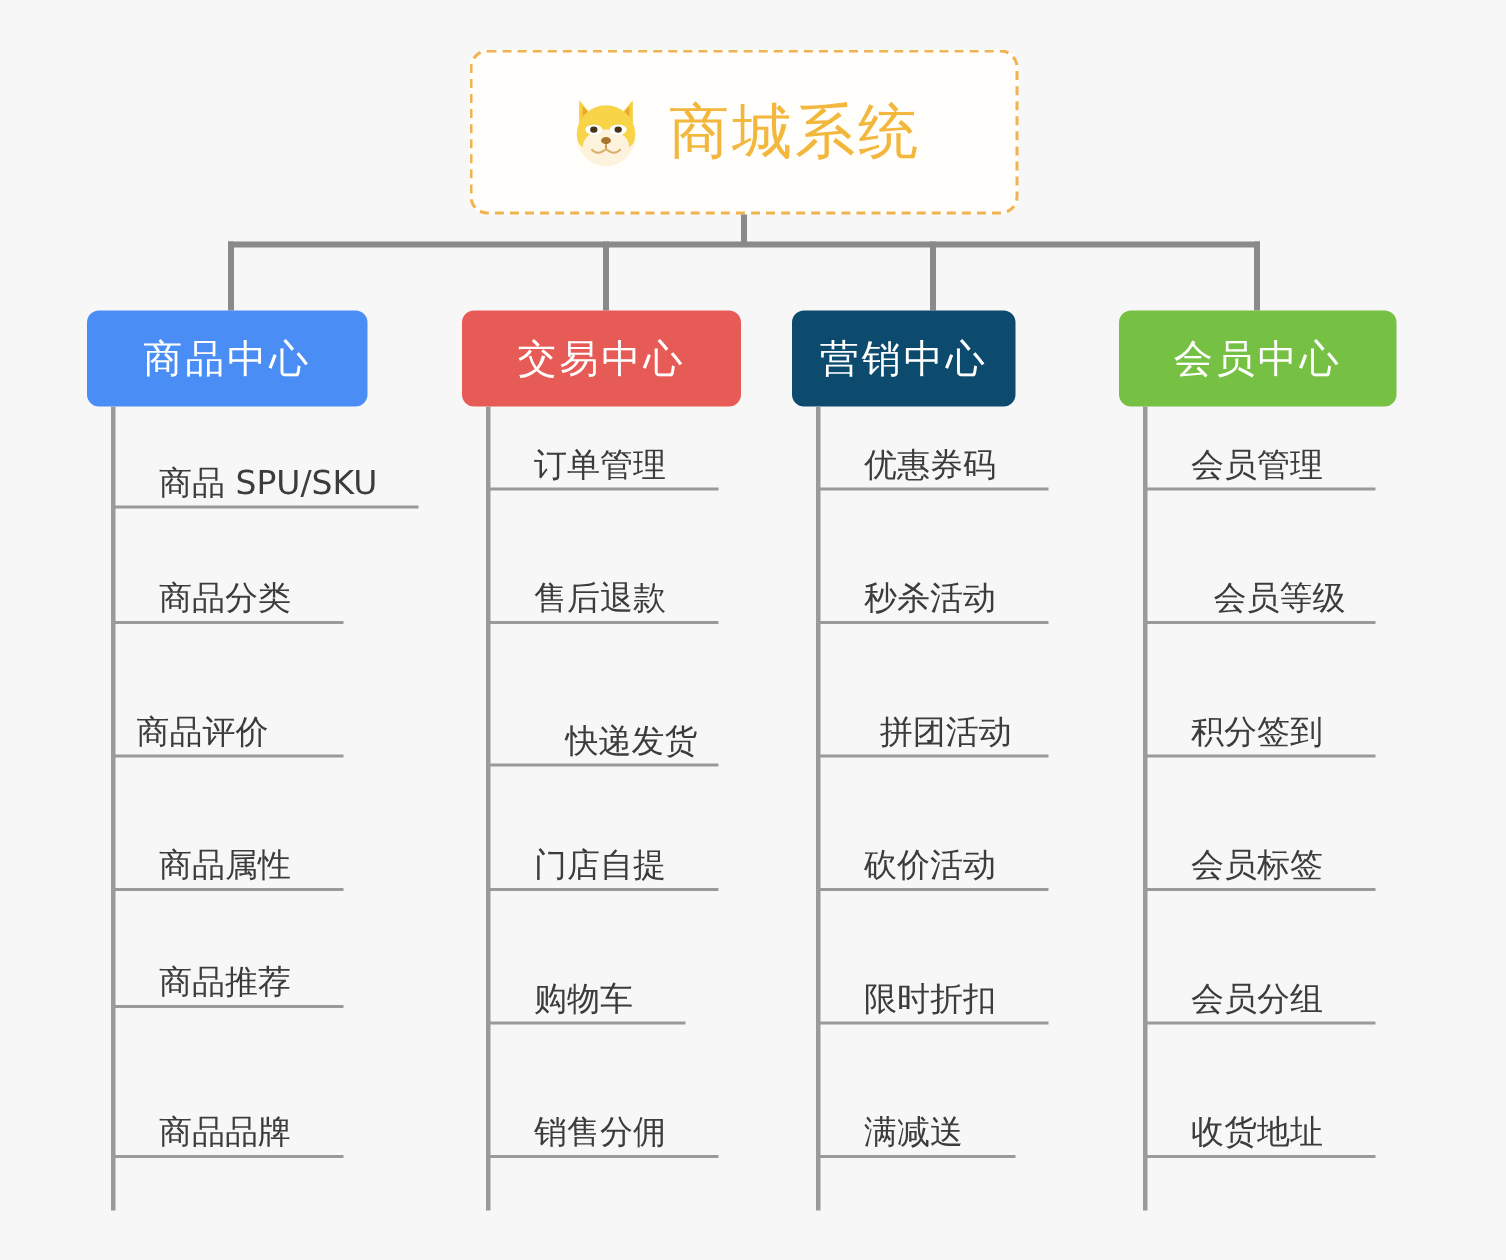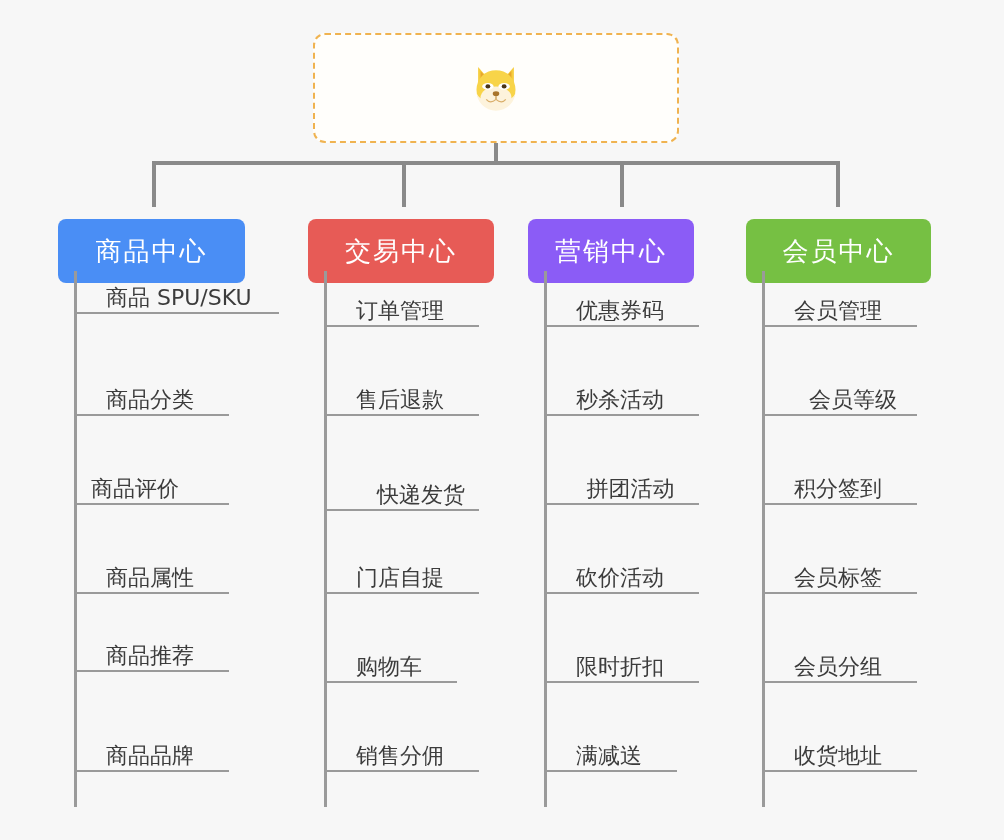--- a/index.html
+++ b/index.html
@@ -58,21 +58,21 @@
   .conn-v { width: 4px; }
   .conn-h { height: 4px; }
 
   
   .column {
     position: absolute;
     top: 207px;
   }
   .cat-box {
     position: absolute;
-    top: 12px;
+    top: 0;
     left: 0;
     height: 64px;
     border-radius: 8px;
     display: flex;
     align-items: center;
     justify-content: center;
     color: #ffffff;
     font-size: 26px;
     letter-spacing: 2px;
     white-space: nowrap;
@@ -121,35 +121,36 @@
       <ellipse cx="32" cy="44" rx="19" ry="14" fill="#fdf3dc"></ellipse>
       <ellipse cx="22" cy="30" rx="7" ry="4.2" fill="#ffffff"></ellipse>
       <ellipse cx="42" cy="30" rx="7" ry="4.2" fill="#ffffff"></ellipse>
       <ellipse cx="22" cy="30" rx="3" ry="2.6" fill="#4a3416"></ellipse>
       <ellipse cx="42" cy="30" rx="3" ry="2.6" fill="#4a3416"></ellipse>
       <ellipse cx="32" cy="39" rx="4" ry="3" fill="#a9752c"></ellipse>
       <path d="M32 42 L32 46" stroke="#c99a4e" stroke-width="1.6" fill="none"></path>
       <path d="M32 46 q-7 6 -12 0" stroke="#d9ae6a" stroke-width="1.6" fill="none"></path>
       <path d="M32 46 q7 6 12 0" stroke="#d9ae6a" stroke-width="1.6" fill="none"></path>
     </svg>
+    <div id="root-title">商城系统</div>
   </div>
 
   <div class="conn conn-v" style="left:494px; top:143px; height:21px;"></div>
   <div class="conn conn-h" style="left:152px; top:161px; width:688px;"></div>
   <div class="conn conn-v" style="left:152px; top:161px; height:46px;"></div>
   <div class="conn conn-v" style="left:402px; top:161px; height:46px;"></div>
   <div class="conn conn-v" style="left:620px; top:161px; height:46px;"></div>
   <div class="conn conn-v" style="left:836px; top:161px; height:46px;"></div>
 
   <div class="column" style="left:58px;">
     <div class="cat-box" style="width:187px; background:#4a8ef5;">
       <span>商品中心</span>
     </div>
     <div class="spine" style="height:536px;"></div>
-    <div class="leaf" style="top:51px;  width:205px;">
+    <div class="leaf" style="top:76px;  width:205px;">
         <span class="leaf-label">商品 SPU/SKU</span>
       </div>
     <div class="leaf" style="top:153px; width:155px;">
         <span class="leaf-label">商品分类</span>
       </div>
     <div class="leaf" style="top:242px; width:155px;padding-left:17px;">
         <span class="leaf-label">商品评价</span>
       </div>
     <div class="leaf" style="top:331px; width:155px;">
         <span class="leaf-label">商品属性</span>
@@ -181,21 +182,21 @@
       </div>
     <div class="leaf" style="top:420px; width:133px;">
         <span class="leaf-label">购物车</span>
       </div>
     <div class="leaf" style="top:509px; width:155px;">
         <span class="leaf-label">销售分佣</span>
       </div>
   </div>
 
   <div class="column" style="left:528px;">
-    <div class="cat-box" style="width:166px; background:#8b5cf6;">
+    <div class="cat-box" style="width:149px; background:#0c4a6e;">
       <span>营销中心</span>
     </div>
     <div class="spine" style="height:536px;"></div>
     <div class="leaf" style="top:64px;  width:155px;">
         <span class="leaf-label">优惠券码</span>
       </div>
     <div class="leaf" style="top:153px; width:155px;">
         <span class="leaf-label">秒杀活动</span>
       </div>
     <div class="leaf" style="top:242px; width:155px;justify-content:center;">

